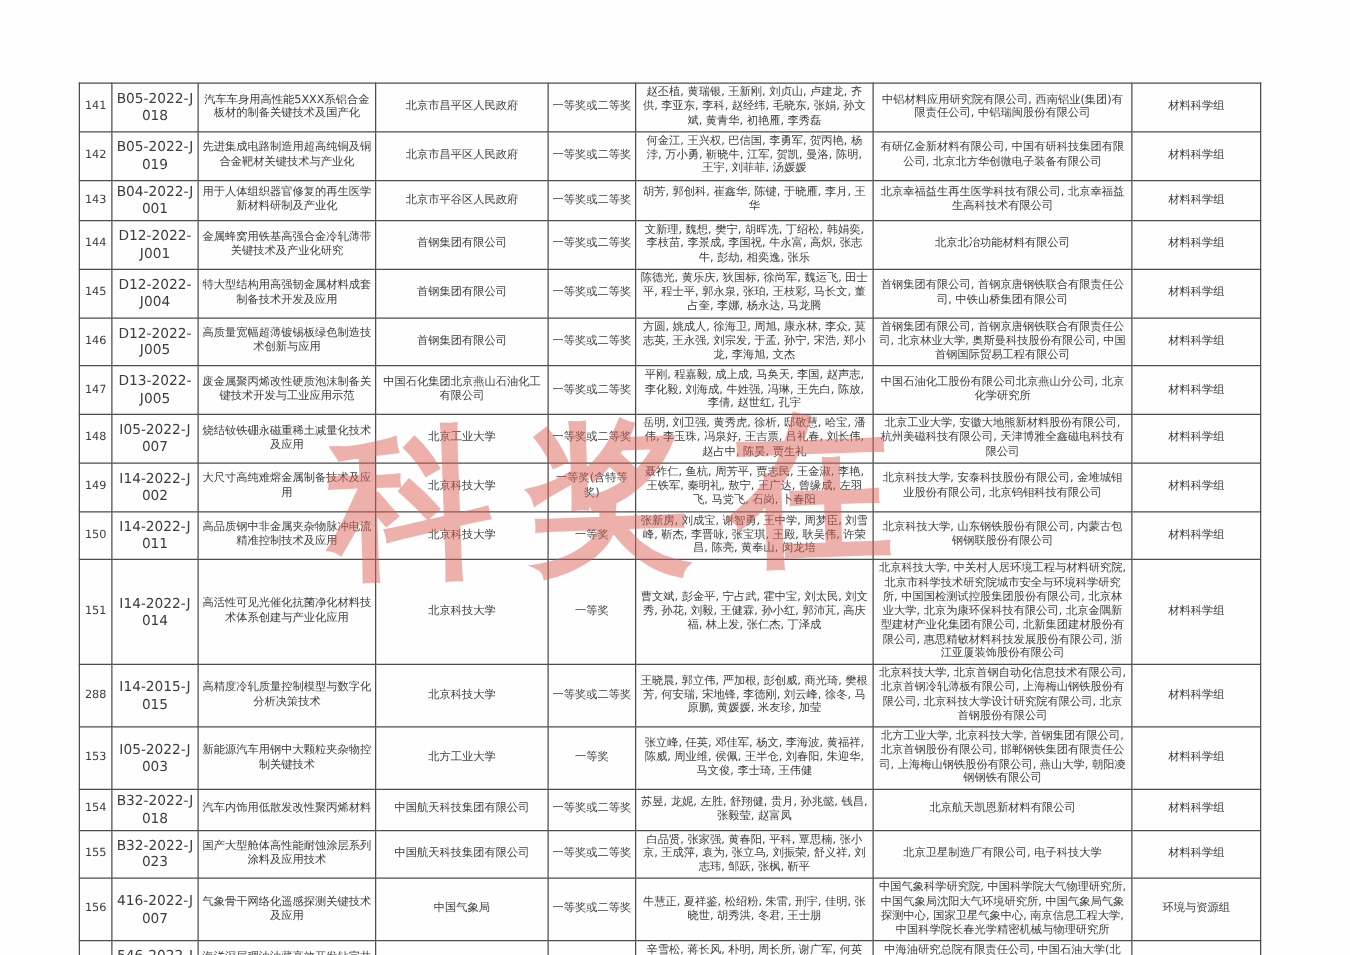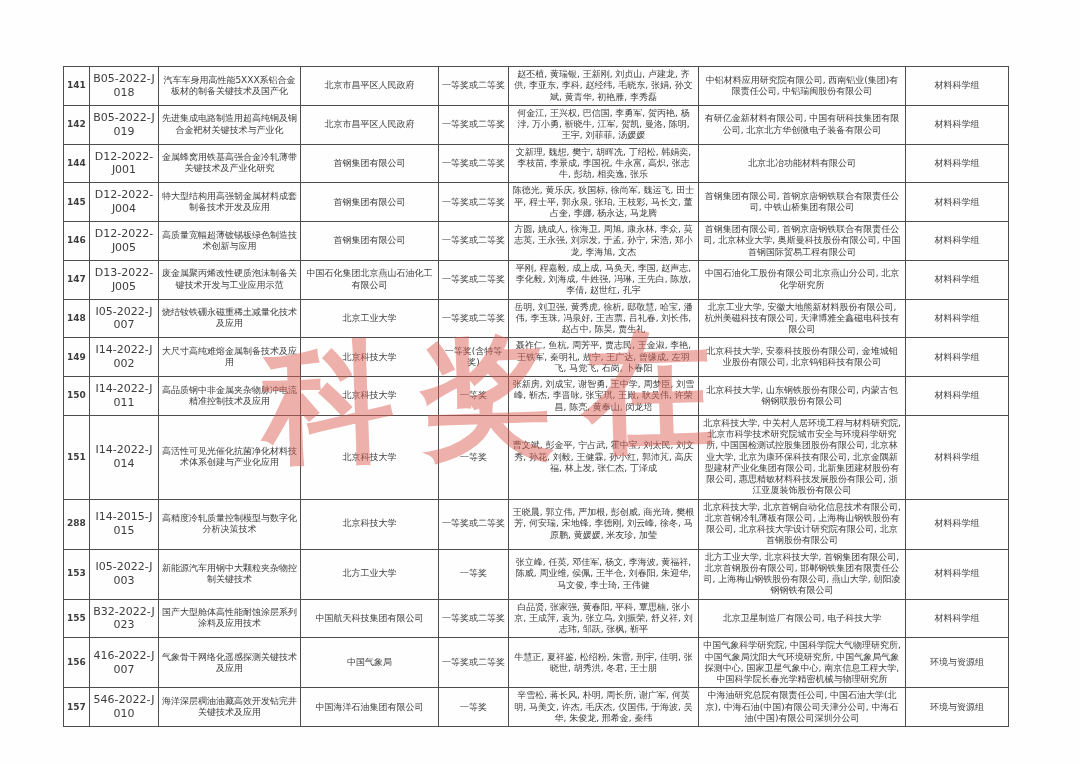--- a/index.html
+++ b/index.html
@@ -16,21 +16,21 @@
     font-size:9px;line-height:1.25;color:#3d3d3d;
   }
   table.award td{
     border:1px solid #4d4d4d;
     padding:2px 3px;
     vertical-align:middle;
     word-break:break-all;
     text-align:center;
   }
   td.c-people, td.c-units{text-align:left;}
-  td.c-no{font-size:9px;font-weight:bold;}
+  td.c-no{font-size:9px;}
   td.c-code{font-size:11px;letter-spacing:0;}
   .watermark{
     position:absolute;left:262px;top:308px;width:560px;
     font-family:"DejaVu Serif","Liberation Serif",serif;
     font-size:132px;font-weight:bold;letter-spacing:28px;
     color:rgba(221,92,80,0.48);
     transform:rotate(-2deg);
     pointer-events:none;z-index:5;white-space:nowrap;
   }
 </style>
@@ -67,20 +67,30 @@
       <td class="c-no">142</td>
       <td class="c-code">B05-2022-J019</td>
       <td class="c-project">先进集成电路制造用超高纯铜及铜合金靶材关键技术与产业化</td>
       <td class="c-nominator">北京市昌平区人民政府</td>
       <td class="c-award">一等奖或二等奖</td>
       <td class="c-people">何金江, 王兴权, 巴信国, 李勇军, 贺丙艳, 杨浡, 万小勇, 靳晓牛, 江军, 贺凯, 曼洛, 陈明, 王宇, 刘菲菲, 汤媛媛</td>
       <td class="c-units">有研亿金新材料有限公司, 中国有研科技集团有限公司, 北京北方华创微电子装备有限公司</td>
       <td class="c-group">材料科学组</td>
     </tr>
         <tr>
+      <td class="c-no">143</td>
+      <td class="c-code">B04-2022-J001</td>
+      <td class="c-project">用于人体组织器官修复的再生医学新材料研制及产业化</td>
+      <td class="c-nominator">北京市平谷区人民政府</td>
+      <td class="c-award">一等奖或二等奖</td>
+      <td class="c-people">胡芳, 郭创科, 崔鑫华, 陈键, 于晓雁, 李月, 王华</td>
+      <td class="c-units">北京幸福益生再生医学科技有限公司, 北京幸福益生高科技术有限公司</td>
+      <td class="c-group">材料科学组</td>
+    </tr>
+        <tr>
       <td class="c-no">144</td>
       <td class="c-code">D12-2022-J001</td>
       <td class="c-project">金属蜂窝用铁基高强合金冷轧薄带关键技术及产业化研究</td>
       <td class="c-nominator">首钢集团有限公司</td>
       <td class="c-award">一等奖或二等奖</td>
       <td class="c-people">文新理, 魏想, 樊宁, 胡晖冼, 丁绍松, 韩娟奕, 李枝苗, 李景成, 李国祝, 牛永富, 高炽, 张志牛, 彭劫, 相奕逸, 张乐</td>
       <td class="c-units">北京北冶功能材料有限公司</td>
       <td class="c-group">材料科学组</td>
     </tr>
         <tr>
@@ -167,20 +177,30 @@
       <td class="c-no">153</td>
       <td class="c-code">I05-2022-J003</td>
       <td class="c-project">新能源汽车用钢中大颗粒夹杂物控制关键技术</td>
       <td class="c-nominator">北方工业大学</td>
       <td class="c-award">一等奖</td>
       <td class="c-people">张立峰, 任英, 邓佳军, 杨文, 李海波, 黄福祥, 陈威, 周业维, 侯佩, 王半仓, 刘春阳, 朱迎华, 马文俊, 李士琦, 王伟健</td>
       <td class="c-units">北方工业大学, 北京科技大学, 首钢集团有限公司, 北京首钢股份有限公司, 邯郸钢铁集团有限责任公司, 上海梅山钢铁股份有限公司, 燕山大学, 朝阳凌钢钢铁有限公司</td>
       <td class="c-group">材料科学组</td>
     </tr>
         <tr>
+      <td class="c-no">154</td>
+      <td class="c-code">B32-2022-J018</td>
+      <td class="c-project">汽车内饰用低散发改性聚丙烯材料</td>
+      <td class="c-nominator">中国航天科技集团有限公司</td>
+      <td class="c-award">一等奖或二等奖</td>
+      <td class="c-people">苏昱, 龙妮, 左胜, 舒翔健, 贵月, 孙兆懿, 钱昌, 张毅莹, 赵富凤</td>
+      <td class="c-units">北京航天凯恩新材料有限公司</td>
+      <td class="c-group">材料科学组</td>
+    </tr>
+        <tr>
       <td class="c-no">155</td>
       <td class="c-code">B32-2022-J023</td>
       <td class="c-project">国产大型舱体高性能耐蚀涂层系列涂料及应用技术</td>
       <td class="c-nominator">中国航天科技集团有限公司</td>
       <td class="c-award">一等奖或二等奖</td>
       <td class="c-people">白品贤, 张家强, 黄春阳, 平科, 覃思楠, 张小京, 王成萍, 袁为, 张立乌, 刘振荣, 舒义祥, 刘志玮, 邹跃, 张枫, 靳平</td>
       <td class="c-units">北京卫星制造厂有限公司, 电子科技大学</td>
       <td class="c-group">材料科学组</td>
     </tr>
         <tr>

